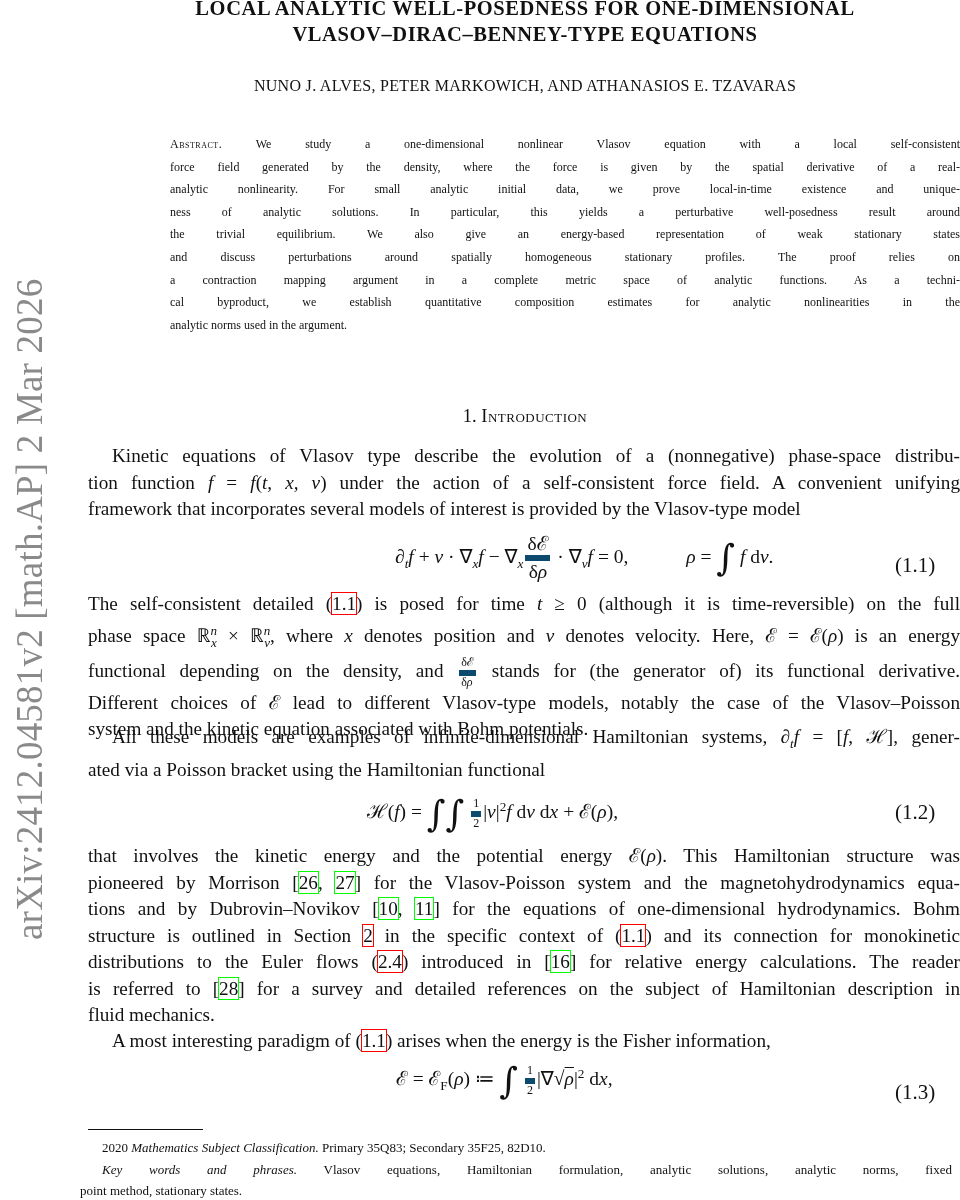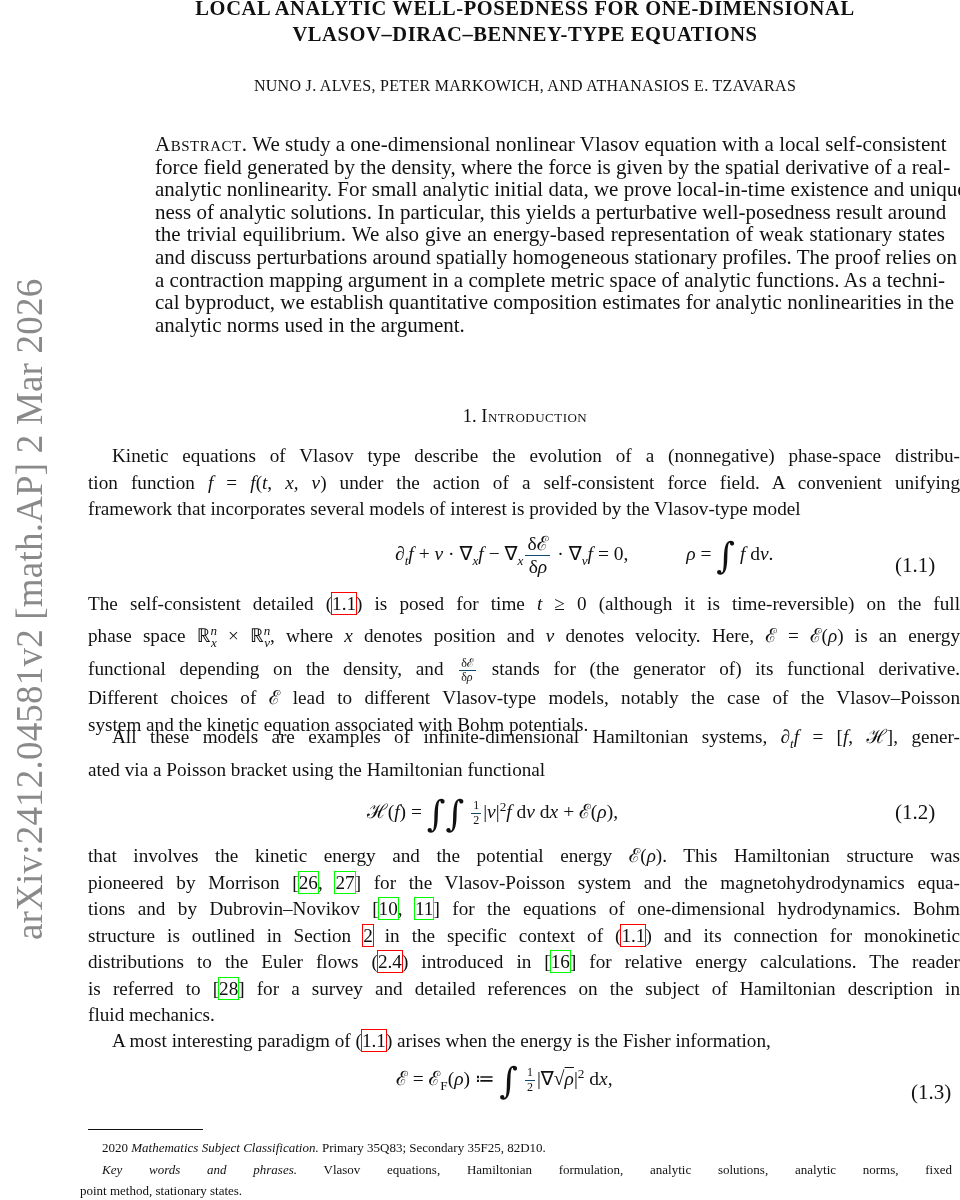--- a/index.html
+++ b/index.html
@@ -36,23 +36,23 @@
       left: 8px; top: 940px;
       transform-origin: 0 0;
       transform: rotate(-90deg);
       font-family: "Liberation Serif", serif;
       font-size: 37px;
       color: #8a8a8a;
       white-space: nowrap;
       letter-spacing: 0.2px;
     }
     .abstract {
-      left: 155px; top: 133px; width: 790px;
+      left: 170px; top: 133px; width: 790px;
       font-family: "Liberation Serif", serif;
-      font-size: 21px;
+      font-size: 12px;
       line-height: 22.6px;
       text-align: justify;
     }
     .abstract .line { display: block; white-space: nowrap; text-align: justify; text-align-last: justify; }
     .abstract .line.last { text-align-last: left; }
     .smallcaps { font-variant: small-caps; letter-spacing: 0.5px; }
     .section-head {
       left: 0; width: 1050px; top: 406px;
       text-align: center;
       font-family: "Liberation Serif", serif;
@@ -72,21 +72,21 @@
       font-size: 19.5px;
       white-space: nowrap;
     }
     .eqnum {
       left: 895px;
       font-family: "Liberation Serif", serif;
       font-size: 21px;
     }
     i.m { font-style: italic; }
     .frac { display: inline-block; vertical-align: middle; text-align: center; margin: 0 2px; }
-    .frac .num { display: block; border-bottom: 1px solid #0c4a6e; padding: 0 2px; line-height: 1.15; }
+    .frac .num { display: block; border-bottom: 6px solid #0c4a6e; padding: 0 2px; line-height: 1.15; }
     .frac .den { display: block; padding: 0 2px; line-height: 1.15; }
     .frac.small { font-size: 12px; }
     .integral { font-size: 36px; vertical-align: middle; line-height: 0; font-family: "DejaVu Serif", serif; font-weight: 200; }
     .link-red { outline: 1.5px solid #ff0000; outline-offset: 0px; margin-top: 40px; }
     .link-green { outline: 1.5px solid #00ff00; outline-offset: 0px; }
     sub, sup { font-size: 0.68em; }
     .footrule {
       left: 88px; top: 1129px; width: 115px; height: 0;
       border-top: 1px solid #111;
     }
@@ -164,21 +164,21 @@
   <span class="line last">fluid mechanics.</span>
 </div>
 
 <div class="abs body-text" style="top:1028px;">
   <span class="line last indent"><span>A most interesting paradigm of (</span><span class="link-red">1.1</span><span>) arises when the energy is the Fisher information,</span></span>
 </div>
 
 <div class="abs eq" style="left:396px; top:1064px;">
   ℰ = ℰ<sub>F</sub>(<i>ρ</i>) ≔ <span class="integral">∫</span> <span class="frac small"><span class="num">1</span><span class="den">2</span></span>|∇√<span style="text-decoration:overline;"><i>ρ</i></span>|<sup>2</sup> d<i>x</i>,
 </div>
-<div class="abs eqnum" style="top:1080px;margin-left:16px;">(1.3)</div>
+<div class="abs eqnum" style="top:1080px;">(1.3)</div>
 
 <div class="abs footrule"></div>
 <div class="abs footnote" style="top:1137px;">
   <span style="padding-left:22px;">2020</span>
   <i>Mathematics Subject Classification.</i>
   <span>Primary 35Q83; Secondary 35F25, 82D10.</span>
 </div>
 <div class="abs footnote" style="top:1159px;">
   <span style="display:block;text-align:justify;text-align-last:justify;white-space:nowrap;padding-left:22px;"><i>Key words and phrases.</i> <span>Vlasov equations, Hamiltonian formulation, analytic solutions, analytic norms, fixed</span></span>
   <span style="display:block;">point method, stationary states.</span>

